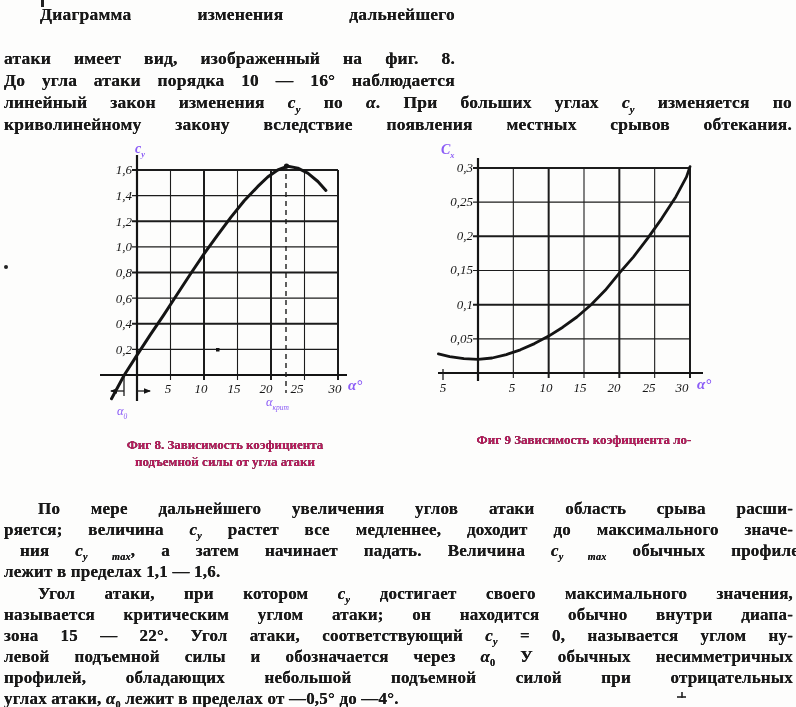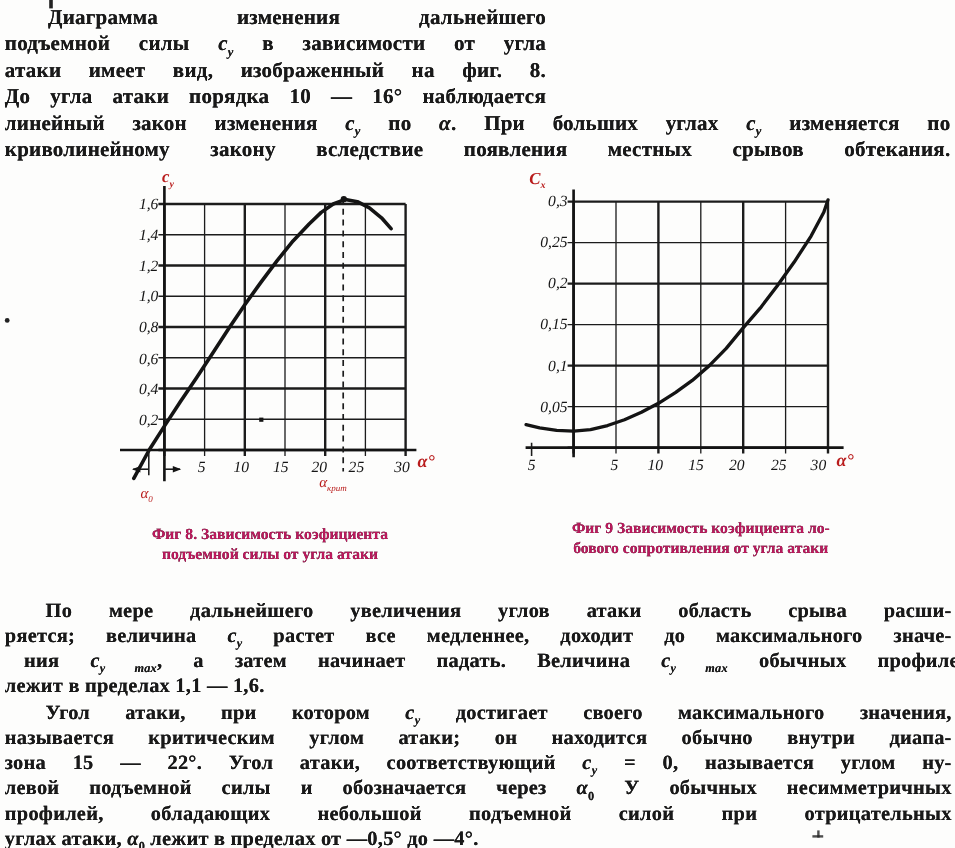--- a/index.html
+++ b/index.html
@@ -7,39 +7,38 @@
   .page{position:relative;width:796px;height:707px;background:#fdfdfc;overflow:hidden;
         font-family:"Liberation Serif","DejaVu Serif",serif;color:#191919;}
   .l{position:absolute;font-weight:bold;text-align:justify;text-align-last:justify;
      letter-spacing:0.2px;white-space:normal;text-shadow:0 0 0.3px #1b1b1b;}
   .l.noj{text-align-last:auto;}
   .top{font-size:17.5px;line-height:20px;}
   .bot{font-size:17px;line-height:20px;}
   sub{font-size:60%;line-height:0;}
   .cap{position:absolute;font-size:13px;font-weight:bold;text-align:center;
        line-height:16.5px;color:#be185d;text-shadow:0 0 0.3px #1b1b1b;}
-  .axlabel{position:absolute;font-style:italic;font-weight:bold;color:#b91c1c;font-size:14px;}
+  .axlabel{position:absolute;font-style:italic;font-weight:bold;color:#8b5cf6;font-size:14px;}
   .axlabel.small{font-size:12.5px;font-weight:normal;}
   svg{position:absolute;}
   svg text{font-family:"Liberation Serif","DejaVu Serif",serif;font-style:italic;
            font-size:13px;fill:#161616;}
   .artifact{position:absolute;background:#222;}
 </style>
 </head>
 <body>
 
 <div class="page">
 
   <div class="artifact" style="left:41px;top:0;width:3px;height:7px;"></div>
   <div class="artifact" style="left:4px;top:265px;width:4px;height:4px;border-radius:50%;"></div>
   <div class="artifact" style="left:677px;top:696px;width:9px;height:2px;opacity:.8;"></div>
   <div class="artifact" style="left:681px;top:692px;width:2px;height:6px;opacity:.8;"></div>
 
   <div class="l top" style="left:4px;top:4px;width:451px;padding-left:36px;box-sizing:border-box;">Диаграмма изменения дальнейшего</div>
-  <div class="l top" style="left:4px;top:26px;width:451px;">подъемной силы <i>c<sub>y</sub></i> в зависимости от угла</div>
   <div class="l top" style="left:4px;top:48px;width:451px;">атаки имеет вид, изображенный на фиг. 8.</div>
   <div class="l top" style="left:4px;top:70px;width:451px;">До угла атаки порядка 10 — 16° наблюдается</div>
 
   <div class="l top" style="left:4px;top:92px;width:788px;">линейный закон изменения <i>c<sub>y</sub></i> по <i>α</i>. При больших углах <i>c<sub>y</sub></i> изменяется по</div>
   <div class="l top" style="left:4px;top:114px;width:788px;">криволинейному закону вследствие появления местных срывов обтекания.</div>
 
   <svg style="left:85px;top:143px;" width="285" height="290" viewBox="0 0 285 290">
     <g stroke="#1c1c1c">
         <line x1="52" y1="27" x2="52" y2="237" stroke-width="2"></line>
         <line x1="85.5" y1="27" x2="85.5" y2="237" stroke-width="1.1"></line>
@@ -131,21 +130,20 @@
   </svg>
   <div class="axlabel" style="left:441px;top:142px;"><i>C<sub>x</sub></i></div>
   <div class="axlabel" style="left:697px;top:376px;font-size:15px;"><i>α</i>°</div>
 
   <div class="cap" style="left:90px;top:437px;width:270px;">
     <div>Фиг 8. Зависимость коэфициента</div>
     <div>подъемной силы от угла атаки</div>
   </div>
   <div class="cap" style="left:438px;top:432px;width:292px;">
     <div>Фиг 9 Зависимость коэфициента ло-</div>
-    <div>бового сопротивления от угла атаки</div>
   </div>
 
   <div class="l bot" style="left:4px;top:499px;width:789px;padding-left:34px;box-sizing:border-box;">По мере дальнейшего увеличения углов атаки область срыва расши-</div>
   <div class="l bot" style="left:4px;top:520px;width:789px;">ряется; величина <i>c<sub>y</sub></i> растет все медленнее, доходит до максимального значе-</div>
   <div class="l bot" style="left:20px;top:541px;width:789px;">ния <i>c<sub>y max</sub></i>, а затем начинает падать. Величина <i>c<sub>y max</sub></i> обычных профилей</div>
   <div class="l bot noj" style="left:4px;top:562px;width:789px;">лежит в пределах 1,1 — 1,6.</div>
 
   <div class="l bot" style="left:4px;top:584px;width:789px;padding-left:34px;box-sizing:border-box;">Угол атаки, при котором <i>c<sub>y</sub></i> достигает своего максимального значения,</div>
   <div class="l bot" style="left:4px;top:605px;width:789px;">называется критическим углом атаки; он находится обычно внутри диапа-</div>
   <div class="l bot" style="left:4px;top:626px;width:789px;">зона 15 — 22°. Угол атаки, соответствующий <i>c<sub>y</sub></i> = 0, называется углом ну-</div>

